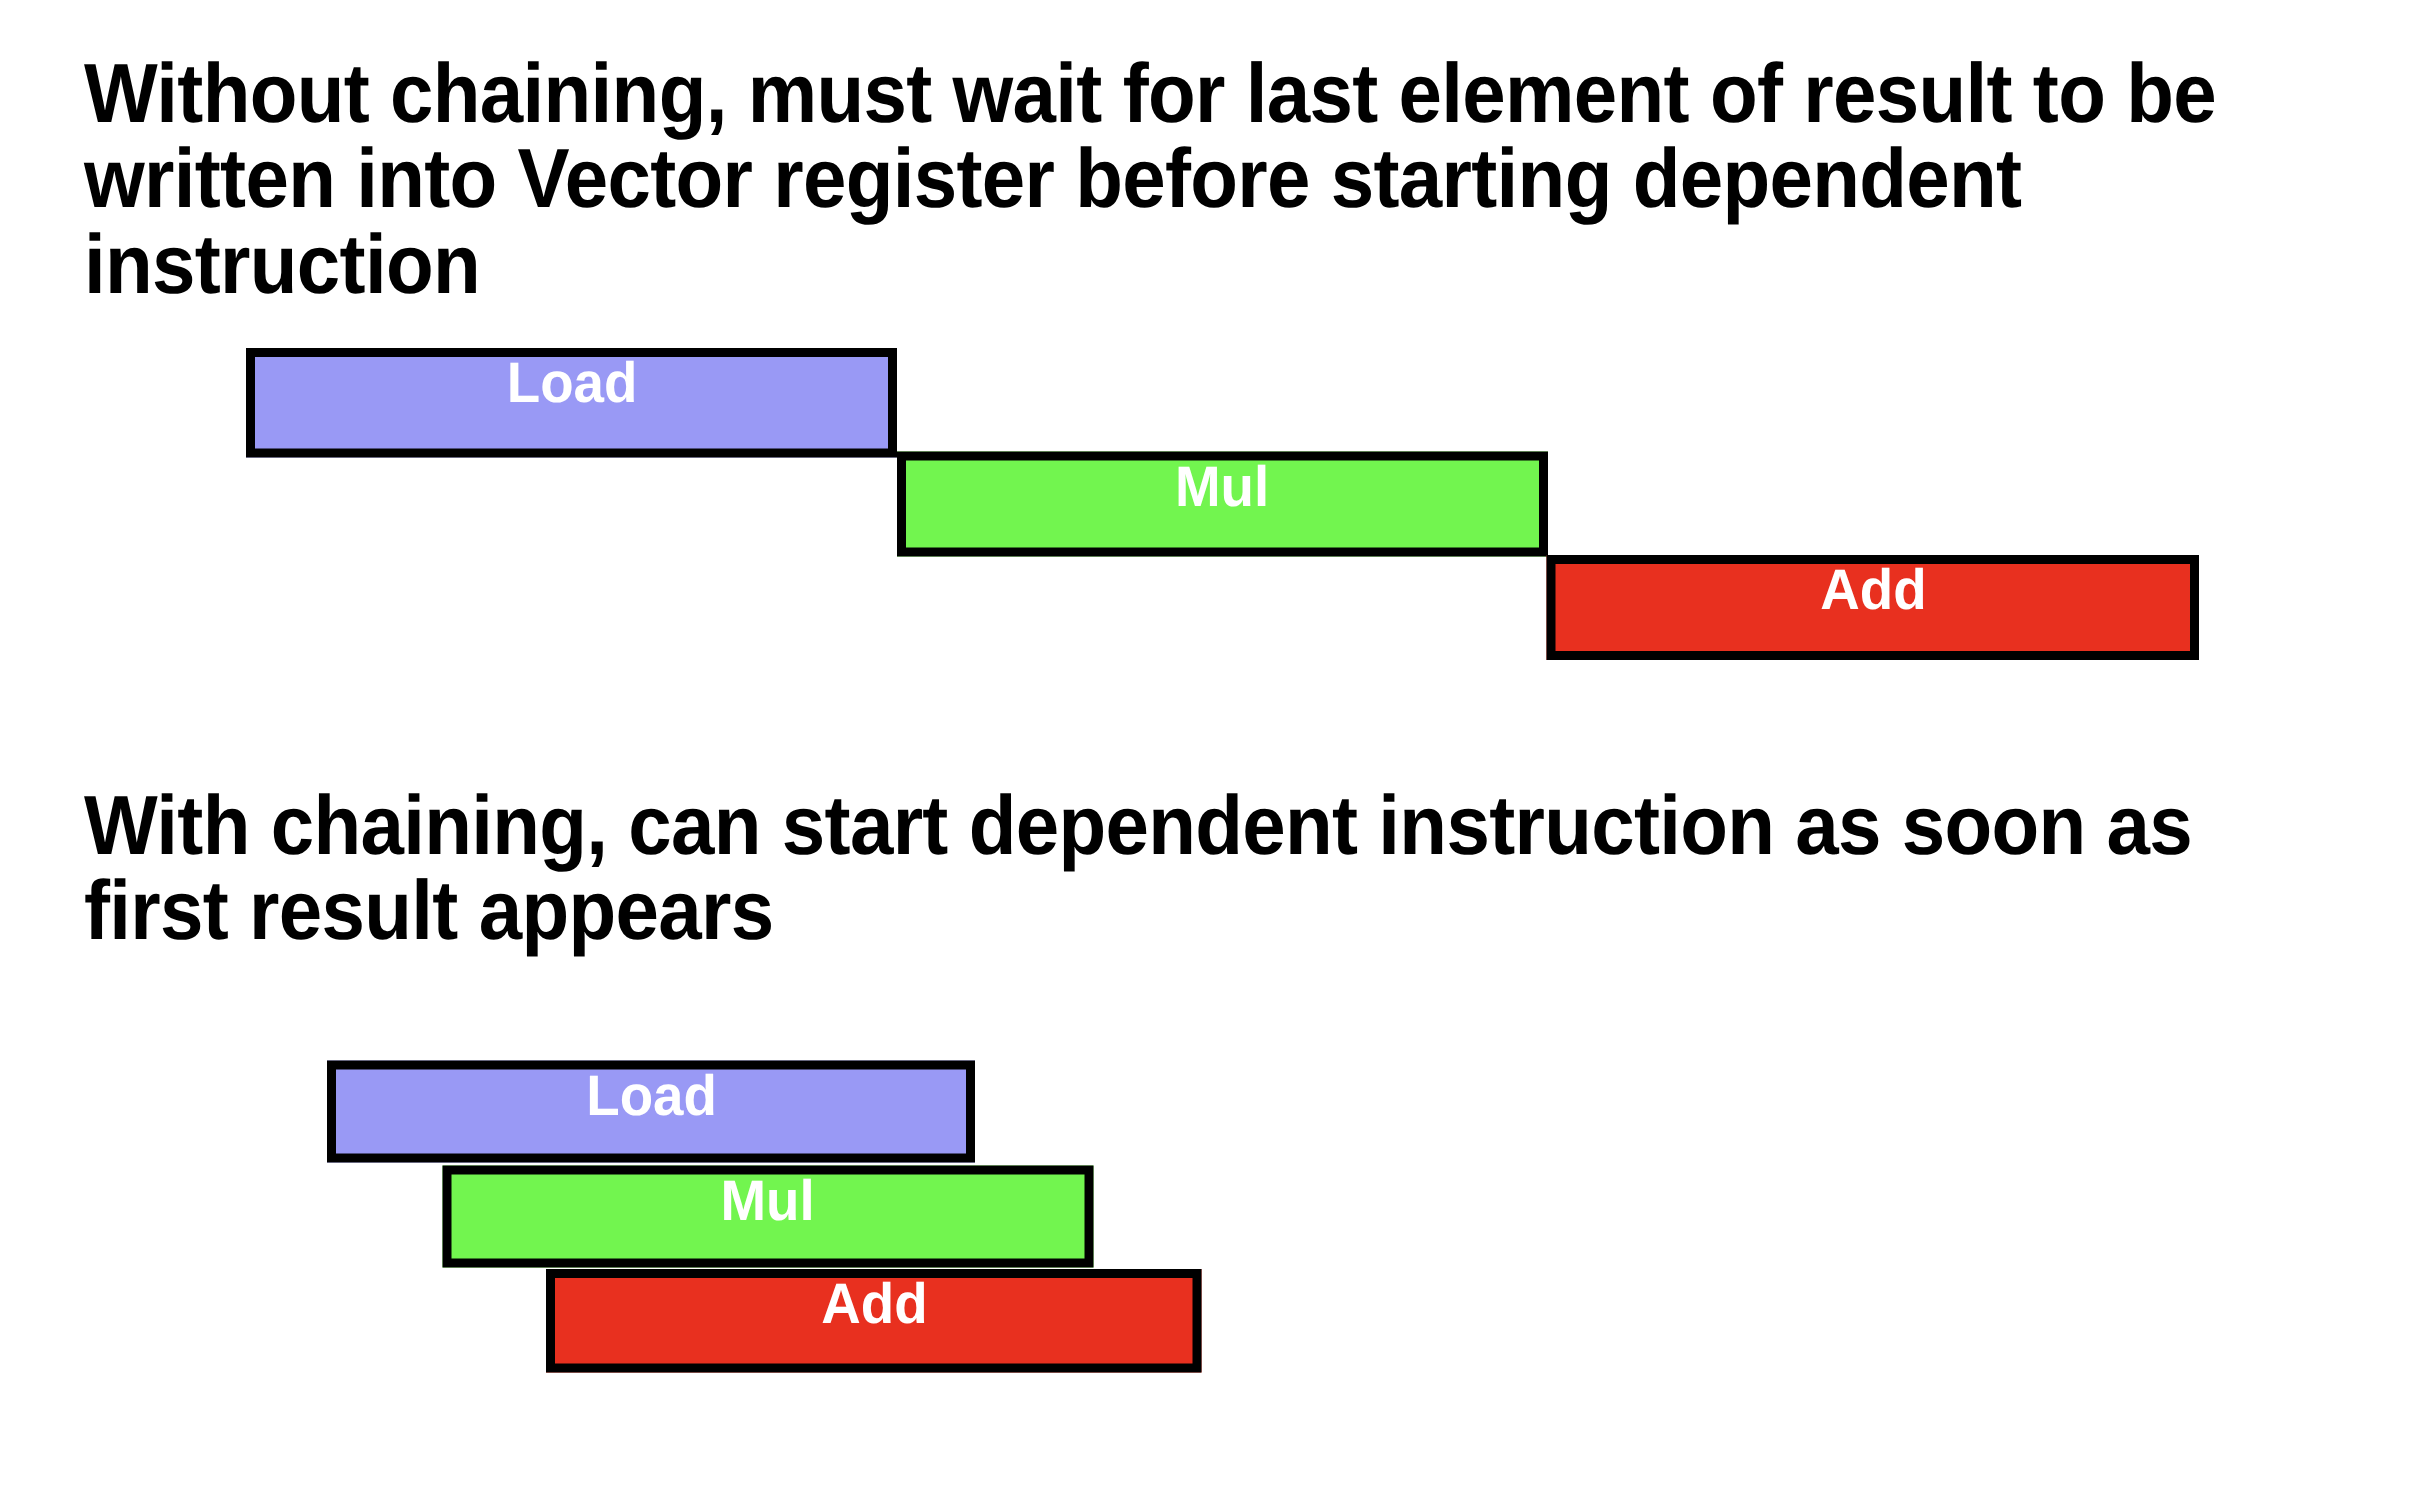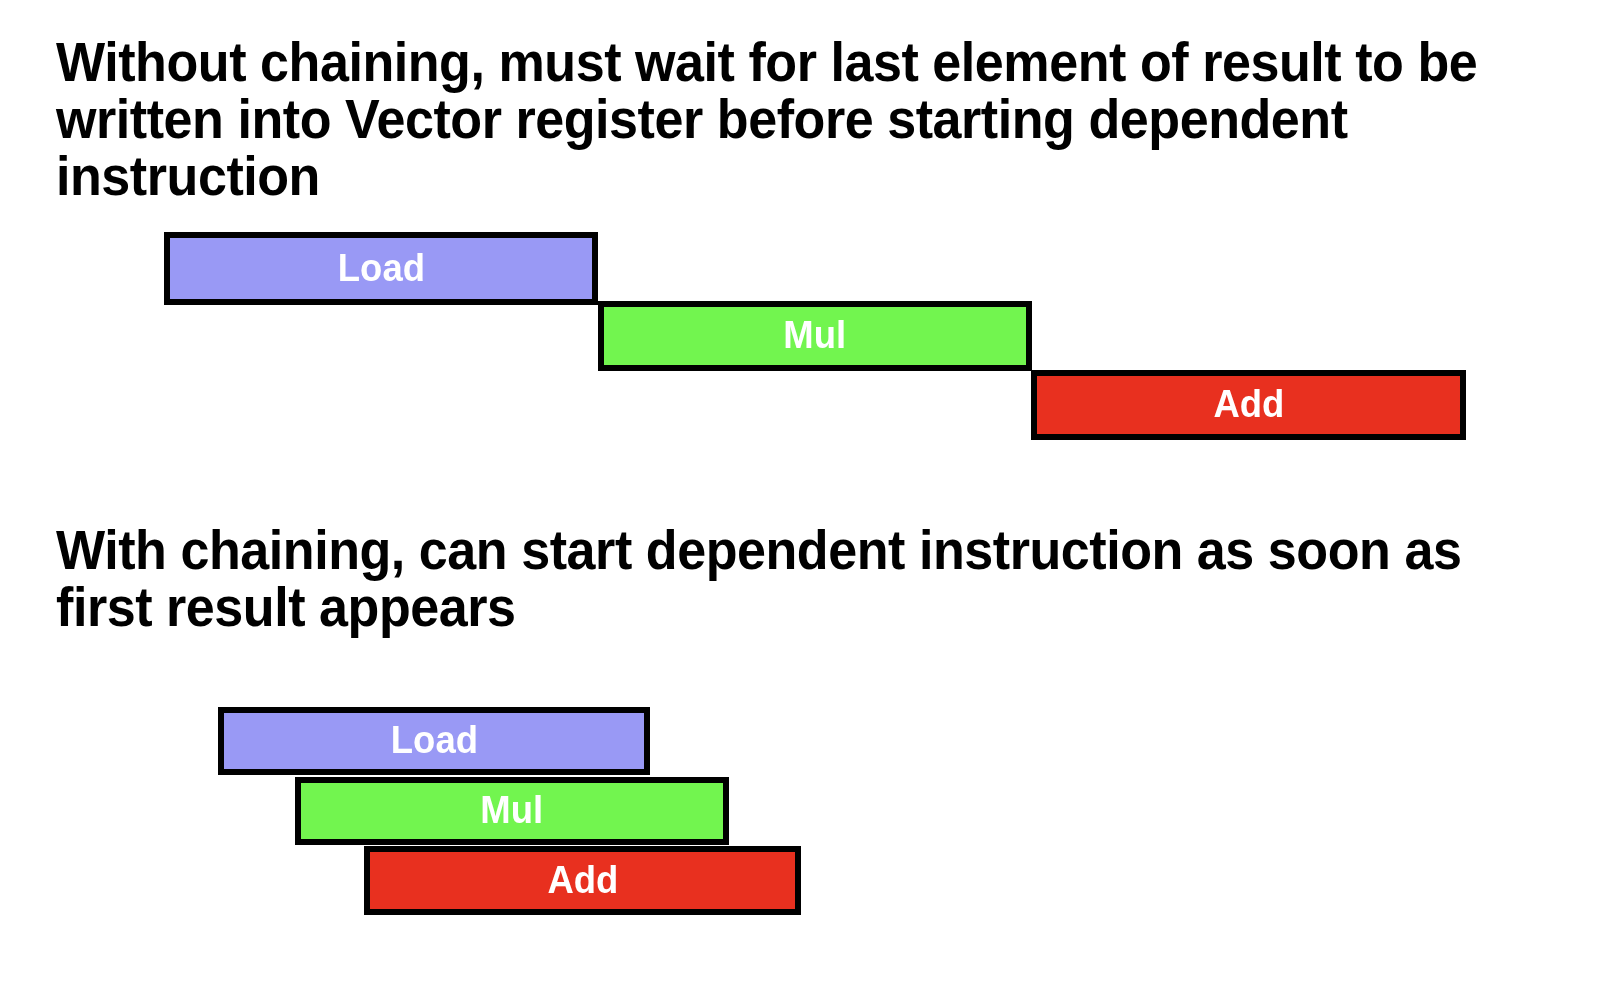--- a/index.html
+++ b/index.html
@@ -43,21 +43,20 @@
     width: 1560px;
     font-size: 56px;
   }
 
   
   .bar {
     position: absolute;
     box-sizing: border-box;
     border: 6px solid #000000;
     display: flex;
-    align-items: center;
     justify-content: center;
   }
   .bar-label {
     font-family: "Liberation Sans", "DejaVu Sans", sans-serif;
     font-weight: bold;
     font-size: 38px;
     color: #ffffff;
     letter-spacing: 0px;
     line-height: 1;
     transform: scaleX(0.96);

